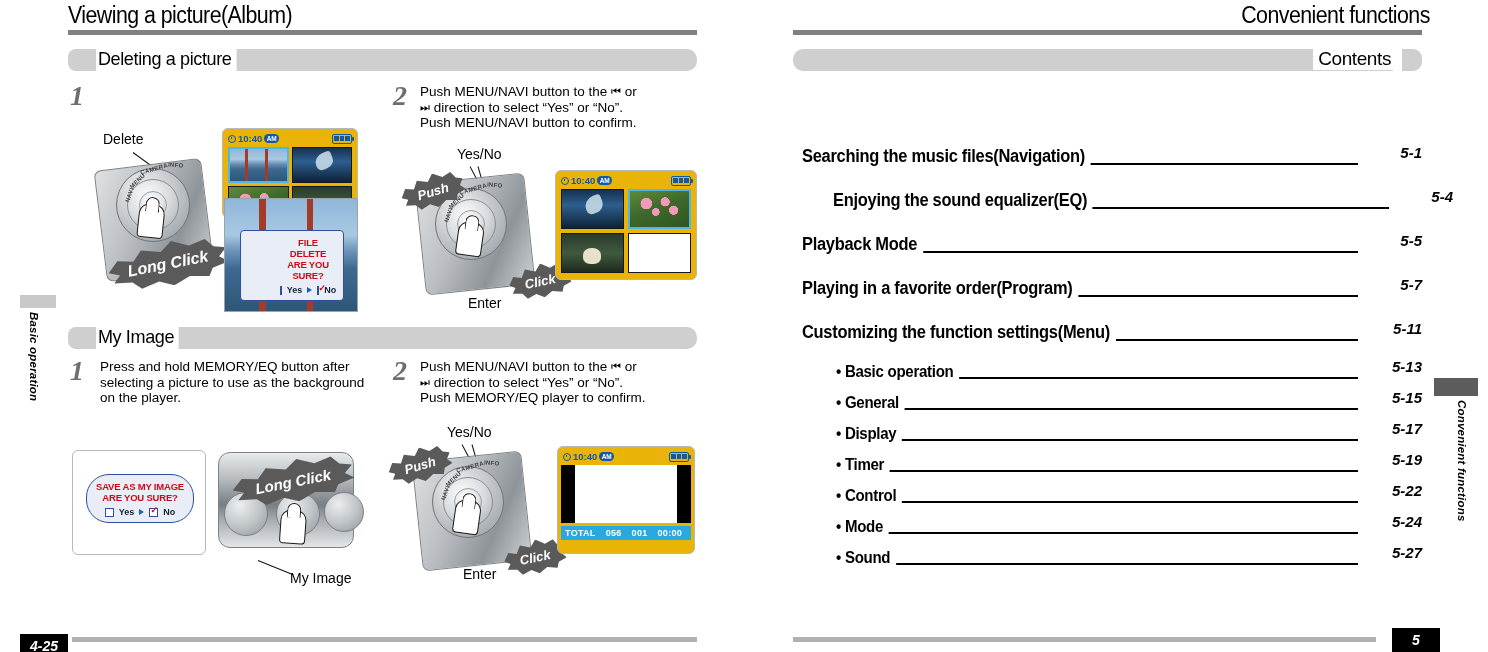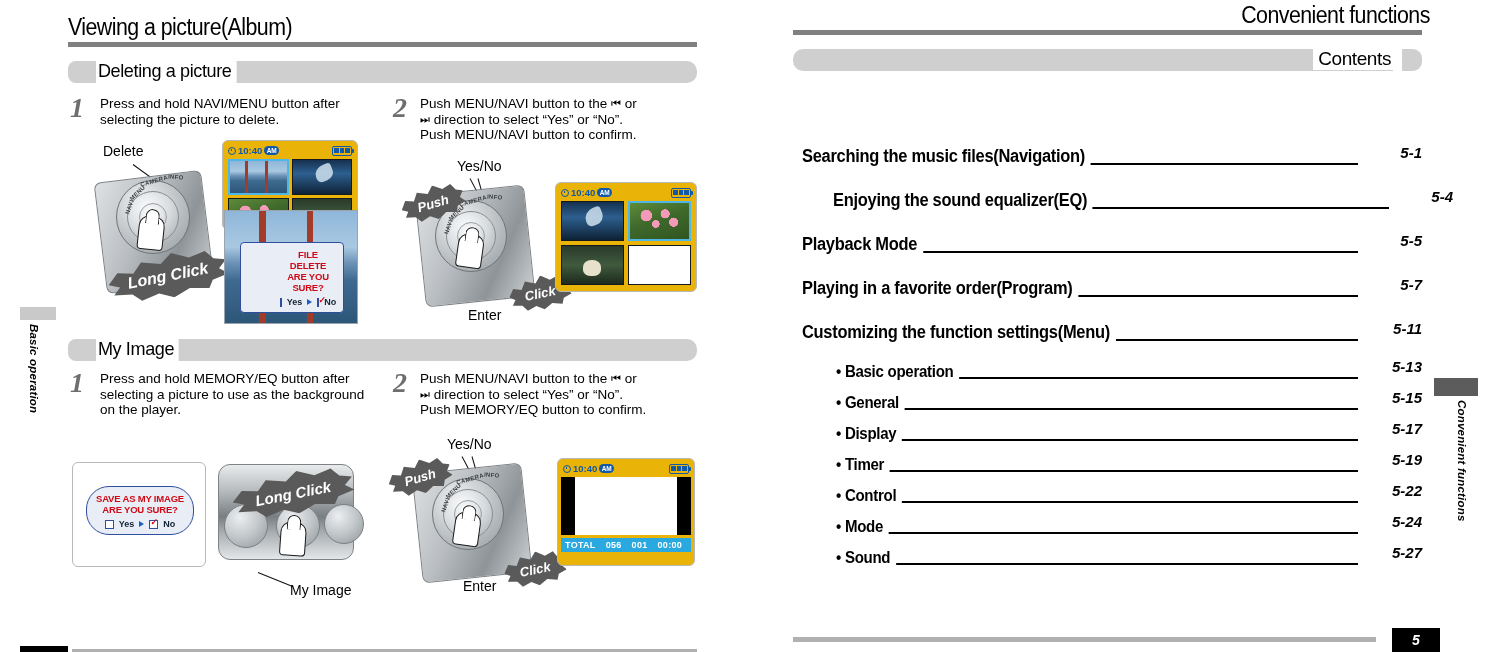--- a/index.html
+++ b/index.html
@@ -5,21 +5,21 @@
   * { box-sizing: border-box; margin: 0; padding: 0; }
   html, body {
     width: 1488px; height: 652px;
     background: #ffffff;
     font-family: "Liberation Sans", sans-serif;
     overflow: hidden;
   }
   .page { position: absolute; top: 0; left: 0; width: 1488px; height: 652px; }
 
   
-  .left-page { position: absolute; left: 0; top: 12px; width: 744px; height: 460px; }
+  .left-page { position: absolute; left: 0; top: 0; width: 744px; height: 460px; }
   .right-page { position: absolute; left: 744px; top: 0; width: 744px; height: 652px; }
 
   .page-title {
     position: absolute;
     font-family: "Liberation Sans Narrow", "Liberation Sans", sans-serif;
     font-size: 23px; font-weight: 400; color: #000;
     letter-spacing: -0.6px;
     white-space: nowrap;
     transform: scaleX(0.93);
     transform-origin: left center;
@@ -283,24 +283,20 @@
     <div class="page-title" style="left:68px; top:2px;">Viewing a picture(Album)</div>
     <div class="title-rule" style="left:68px; top:30px; width:629px;"></div>
 
     <div class="sec-head" style="left:68px; top:49px; width:629px;">
       <div class="bar-left"></div>
       <div class="bar-right" style="left:22px; width:607px;"></div>
       <div class="sec-label">Deleting a picture</div>
     </div>
 
     <div class="step-num" style="left:70px; top:80px;">1</div>
-    <div class="step-text" style="left:100px; top:84px; width:270px;">
-      <span>Press and hold NAVI/MENU button after</span><br>
-      <span>selecting the picture to delete.</span>
-    </div>
 
     <div class="callout" style="left:103px; top:131px;">Delete</div>
     <div class="leader" style="left:133px; top:152px; width:58px; transform:rotate(36deg);"></div>
 
     <div class="device" style="left:100px; top:160px; width:130px; height:140px;">
       <div class="dev-body" style="left:0; top:4px; width:108px; height:112px; transform:rotate(-7deg);"></div>
       <div class="jog-outer" style="left:16px; top:8px; width:74px; height:74px;"></div>
       <div class="jog-inner" style="left:27px; top:19px; width:52px; height:52px;"></div>
       <div class="jog-core" style="left:39px; top:31px; width:28px; height:28px;"></div>
       <div class="ring-text" style="left:22px; top:32px; transform:rotate(-72deg);">NAVI</div>
@@ -440,21 +436,21 @@
     <div class="leader" style="left:258px; top:560px; width:38px; transform:rotate(22deg);"></div>
     <div class="callout" style="left:290px; top:570px;">My Image</div>
 
     <div class="step-num" style="left:393px; top:355px;">2</div>
     <div class="step-text" style="left:420px; top:359px; width:280px;">
       <span>Push MENU/NAVI button to the</span>
       <span class="ff-glyph">⏮</span>
       <span>or</span><br>
       <span class="ff-glyph">⏭</span>
       <span>direction to select “Yes” or “No”.</span><br>
-      <span>Push MEMORY/EQ button to confirm.</span>
+      <span>Push MEMORY/EQ player to confirm.</span>
     </div>
 
     <div class="callout" style="left:447px; top:424px;">Yes/No</div>
     <div class="leader" style="left:462px; top:444px; width:58px; transform:rotate(62deg);"></div>
     <div class="leader" style="left:472px; top:444px; width:70px; transform:rotate(74deg);"></div>
 
     <div class="device" style="left:412px; top:448px; width:145px; height:132px;">
       <div class="dev-body" style="left:5px; top:8px; width:110px; height:110px; transform:rotate(-6deg);"></div>
       <div class="jog-outer" style="left:20px; top:18px; width:72px; height:72px;"></div>
       <div class="jog-inner" style="left:31px; top:29px; width:50px; height:50px;"></div>

